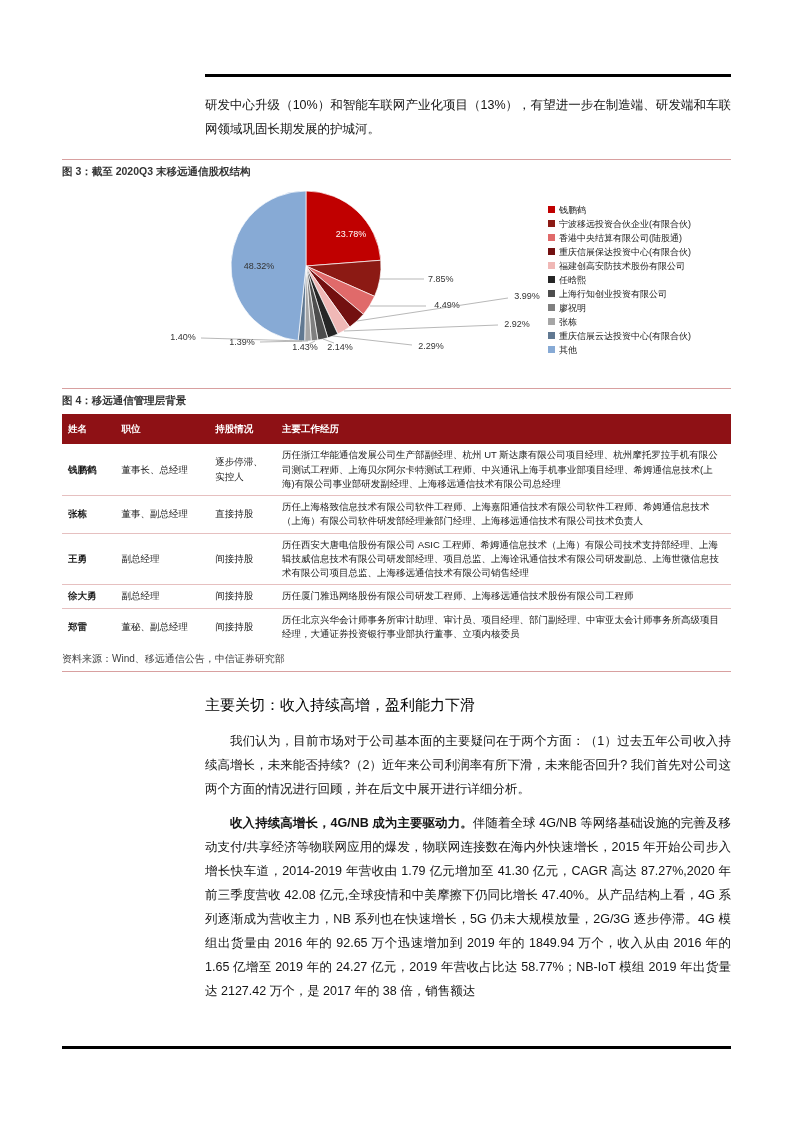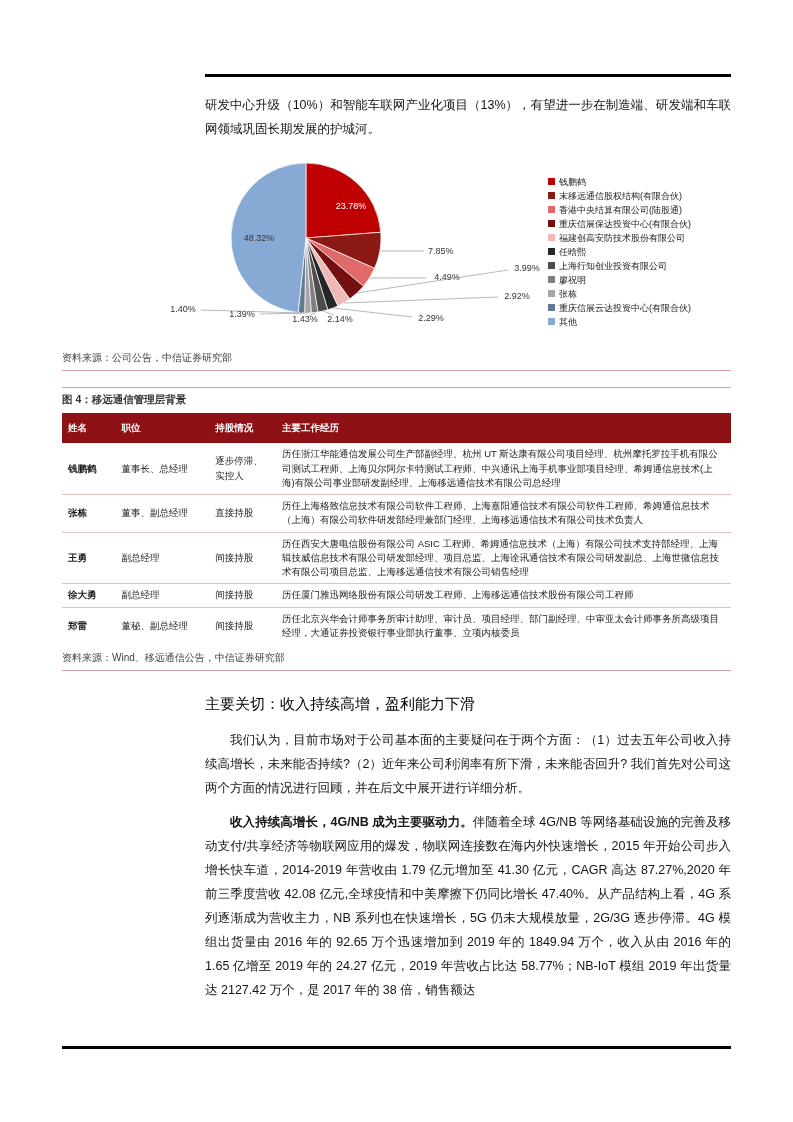--- a/index.html
+++ b/index.html
@@ -37,20 +37,21 @@
 <body>
 
 <div class="page">
   <div class="top-rule"></div>
 
   <div class="content">
 
     <p class="body body-col" style="margin-bottom:18px">研发中心升级（10%）和智能车联网产业化项目（13%），有望进一步在制造端、研发端和车联网领域巩固长期发展的护城河。</p>
 
     <section class="figure">
+      <div class="fig-caption">图 3：截至 2020Q3 末移远通信股权结构</div>
       <div class="chart-row">
         <svg class="pie" viewBox="0 0 486 185">
             <path d="M 244 79 L 244.00 4.00 A 75 75 0 0 1 318.78 73.26 Z" fill="#c00000" stroke="#fff" stroke-width="0.7"></path>
             <path d="M 244 79 L 318.78 73.26 A 75 75 0 0 1 312.59 109.35 Z" fill="#8c1a14" stroke="#fff" stroke-width="0.7"></path>
             <path d="M 244 79 L 312.59 109.35 A 75 75 0 0 1 301.43 127.24 Z" fill="#e06a6a" stroke="#fff" stroke-width="0.7"></path>
             <path d="M 244 79 L 301.43 127.24 A 75 75 0 0 1 287.66 139.98 Z" fill="#731010" stroke="#fff" stroke-width="0.7"></path>
             <path d="M 244 79 L 287.66 139.98 A 75 75 0 0 1 275.81 146.92 Z" fill="#f0b8b6" stroke="#fff" stroke-width="0.7"></path>
             <path d="M 244 79 L 275.81 146.92 A 75 75 0 0 1 265.74 150.78 Z" fill="#262626" stroke="#fff" stroke-width="0.7"></path>
             <path d="M 244 79 L 265.74 150.78 A 75 75 0 0 1 255.92 153.05 Z" fill="#4d4d4d" stroke="#fff" stroke-width="0.7"></path>
             <path d="M 244 79 L 255.92 153.05 A 75 75 0 0 1 249.23 153.82 Z" fill="#7f7f7f" stroke="#fff" stroke-width="0.7"></path>
@@ -78,21 +79,21 @@
             <text x="121" y="153" text-anchor="middle" fill="#333" font-size="9">1.40%</text>
             <text x="197" y="82" text-anchor="middle" fill="#333" font-size="9">48.32%</text>
           </svg>
         <div class="legend">
             <div class="legend-item">
               <span class="swatch" style="background: rgb(192, 0, 0);"></span>
               <span>钱鹏鹤</span>
             </div>
             <div class="legend-item">
               <span class="swatch" style="background: rgb(140, 26, 20);"></span>
-              <span>末移远通信股权结构(有限合伙)</span>
+              <span>宁波移远投资合伙企业(有限合伙)</span>
             </div>
             <div class="legend-item">
               <span class="swatch" style="background: rgb(224, 106, 106);"></span>
               <span>香港中央结算有限公司(陆股通)</span>
             </div>
             <div class="legend-item">
               <span class="swatch" style="background: rgb(115, 16, 16);"></span>
               <span>重庆信展保达投资中心(有限合伙)</span>
             </div>
             <div class="legend-item">
@@ -118,21 +119,20 @@
             <div class="legend-item">
               <span class="swatch" style="background: rgb(97, 121, 146);"></span>
               <span>重庆信展云达投资中心(有限合伙)</span>
             </div>
             <div class="legend-item">
               <span class="swatch" style="background: rgb(135, 170, 213);"></span>
               <span>其他</span>
             </div>
           </div>
       </div>
-      <div class="fig-source">资料来源：公司公告，中信证券研究部</div>
     </section>
 
     <section class="figure">
       <div class="fig-caption">图 4：移远通信管理层背景</div>
       <table class="mgmt">
         <colgroup>
           <col style="width:8%">
             <col style="width:14%">
             <col style="width:10%">
             <col style="width:68%">

